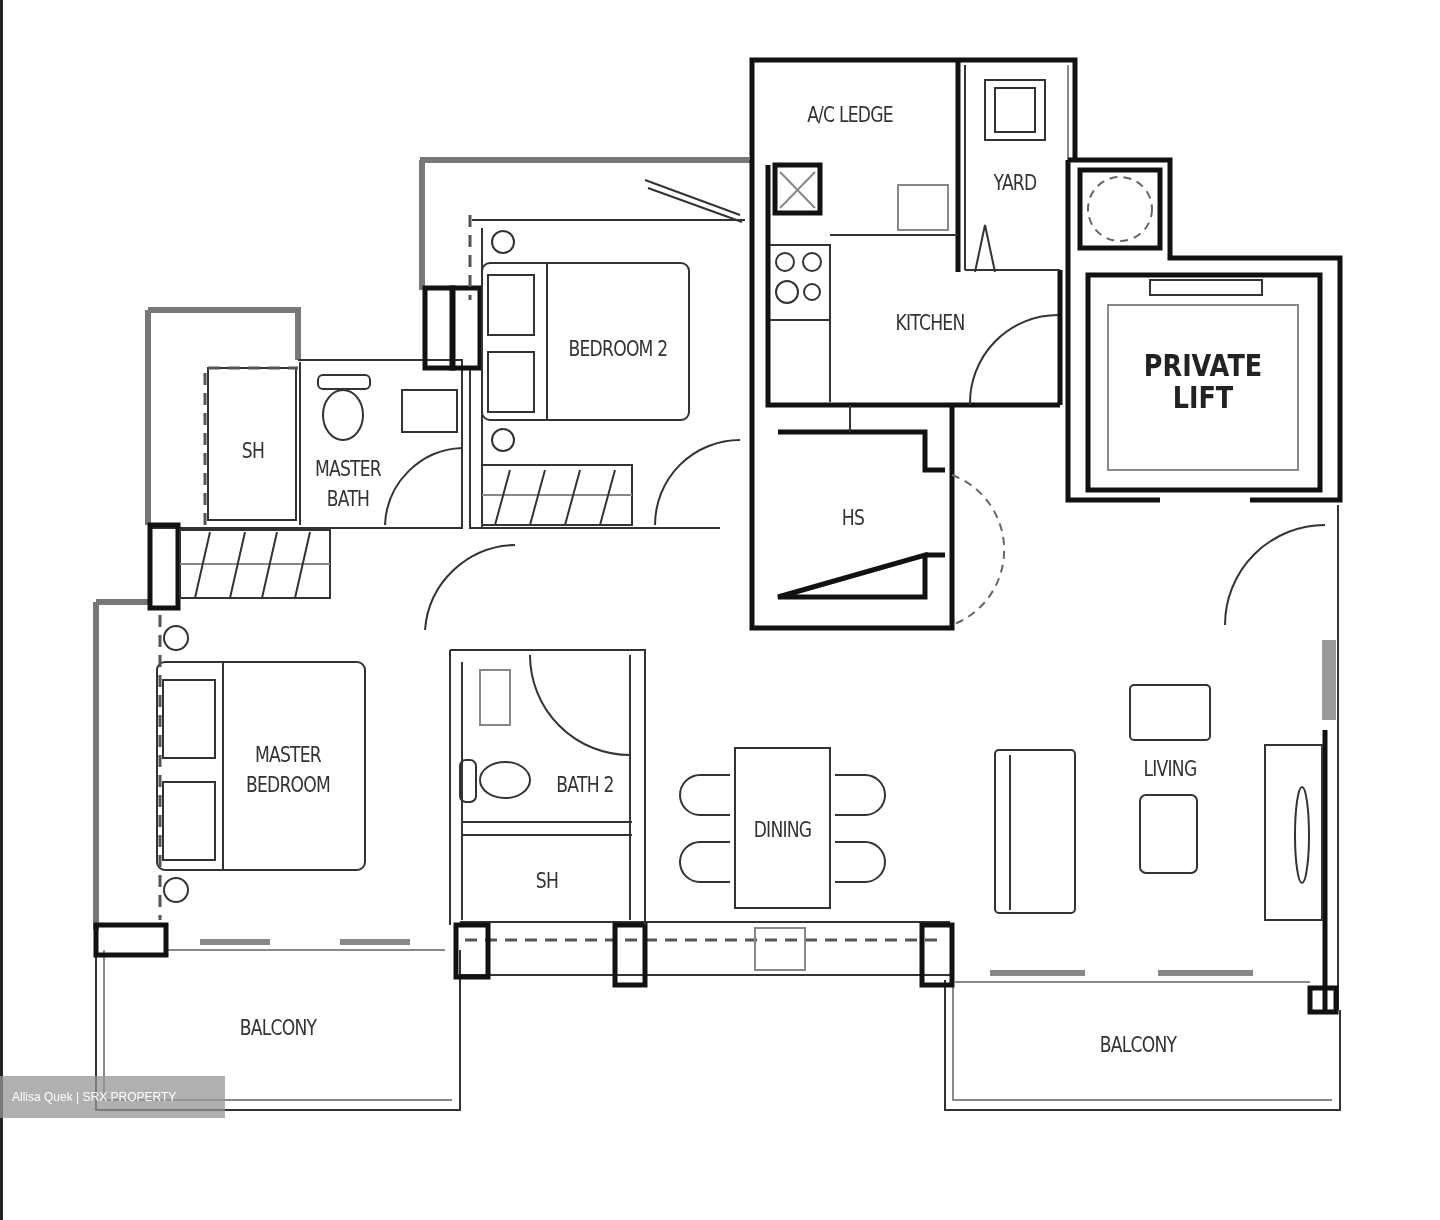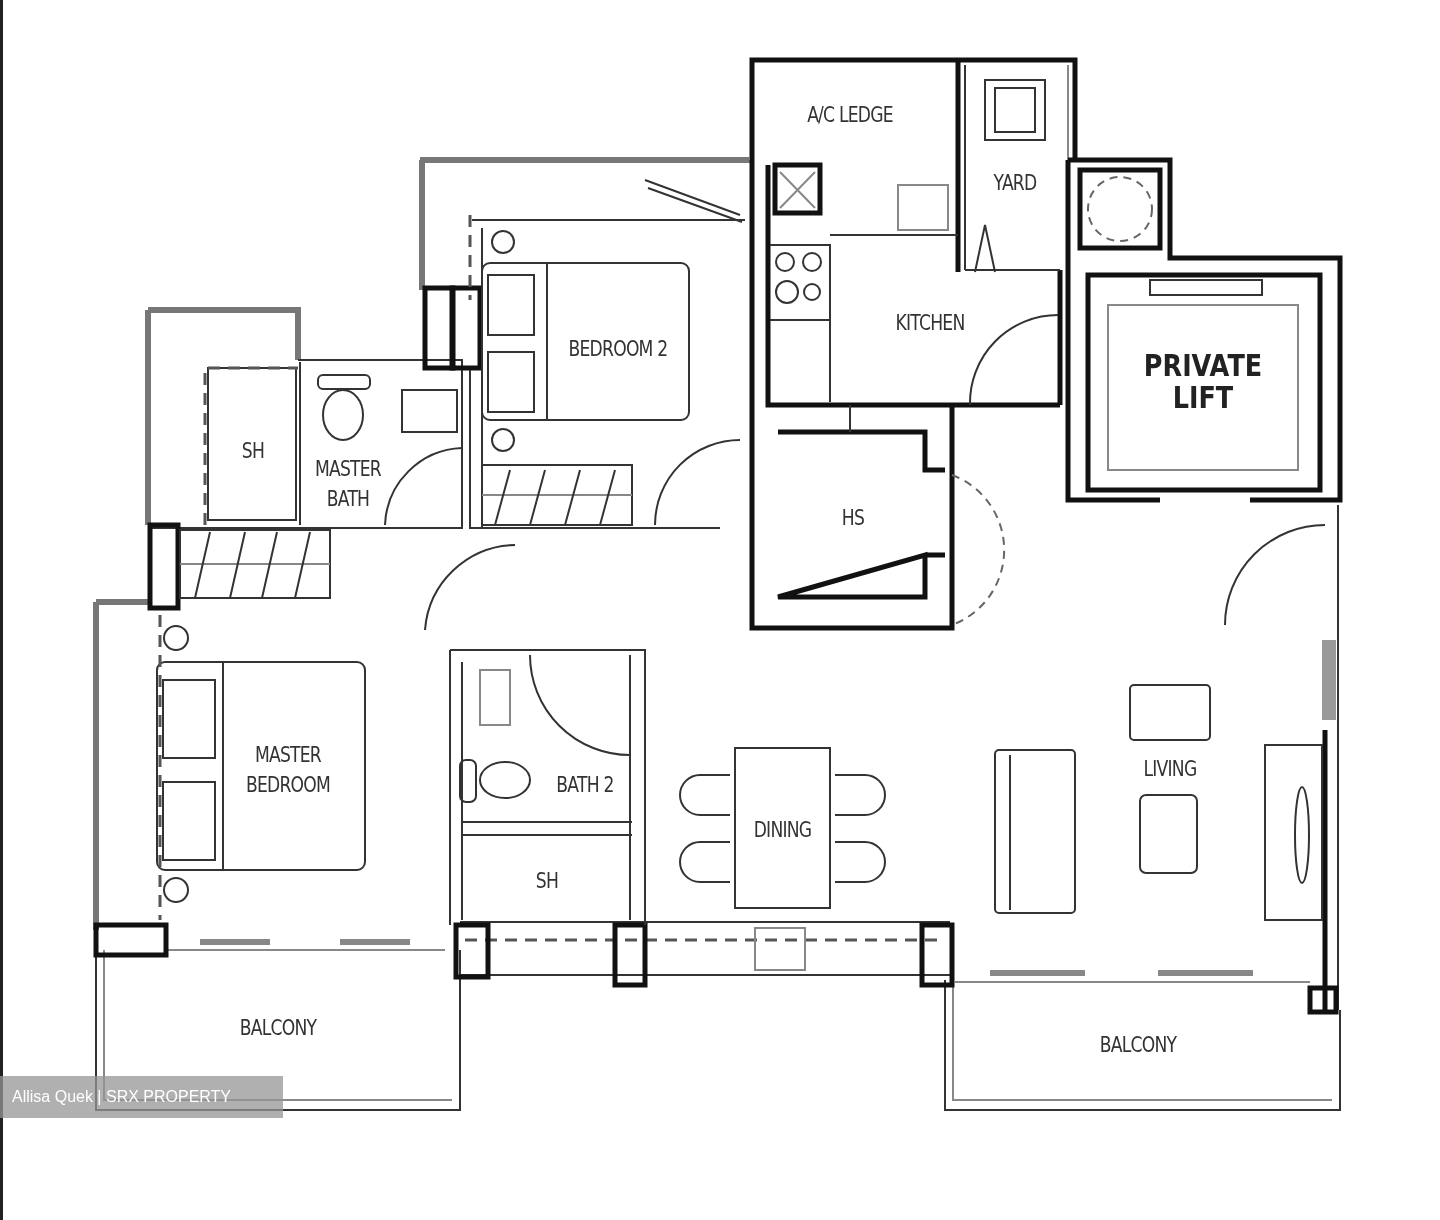--- a/index.html
+++ b/index.html
@@ -8,21 +8,21 @@
   svg{position:absolute;left:0;top:0;}
   .wall{fill:none;stroke:#111;stroke-width:5;}
   .wall-g{fill:none;stroke:#777;stroke-width:6;}
   .thin{fill:none;stroke:#333;stroke-width:2;}
   .thin-g{fill:none;stroke:#888;stroke-width:2;}
   .dash{fill:none;stroke:#555;stroke-width:3;stroke-dasharray:12 8;}
   .swing{fill:none;stroke:#333;stroke-width:2;}
   .swing-d{fill:none;stroke:#666;stroke-width:2;stroke-dasharray:8 6;}
   .room-label{position:absolute;color:#333;font-family:"DejaVu Sans",sans-serif;font-size:22px;letter-spacing:-1px;transform:scaleX(0.78);transform-origin:center;text-align:center;line-height:30px;white-space:nowrap;}
   .lift-label{font-size:30px;color:#222;font-weight:bold;letter-spacing:0;line-height:32px;transform:scaleX(0.85);}
-  .watermark{position:absolute;left:0;top:1076px;width:283px;height:42px;background:rgba(150,150,150,0.75);color:#fff;font-family:"Liberation Sans",sans-serif;font-size:16px;line-height:42px;padding-left:12px;box-sizing:border-box;white-space:nowrap;}
+  .watermark{position:absolute;left:0;top:1076px;width:225px;height:42px;background:rgba(150,150,150,0.75);color:#fff;font-family:"Liberation Sans",sans-serif;font-size:12px;line-height:42px;padding-left:12px;box-sizing:border-box;white-space:nowrap;}
 </style>
 </head>
 <body>
 
 <div class="left-edge"></div>
 
 <svg width="1440" height="1220" viewBox="0 0 1440 1220">
 
   <g>
 

